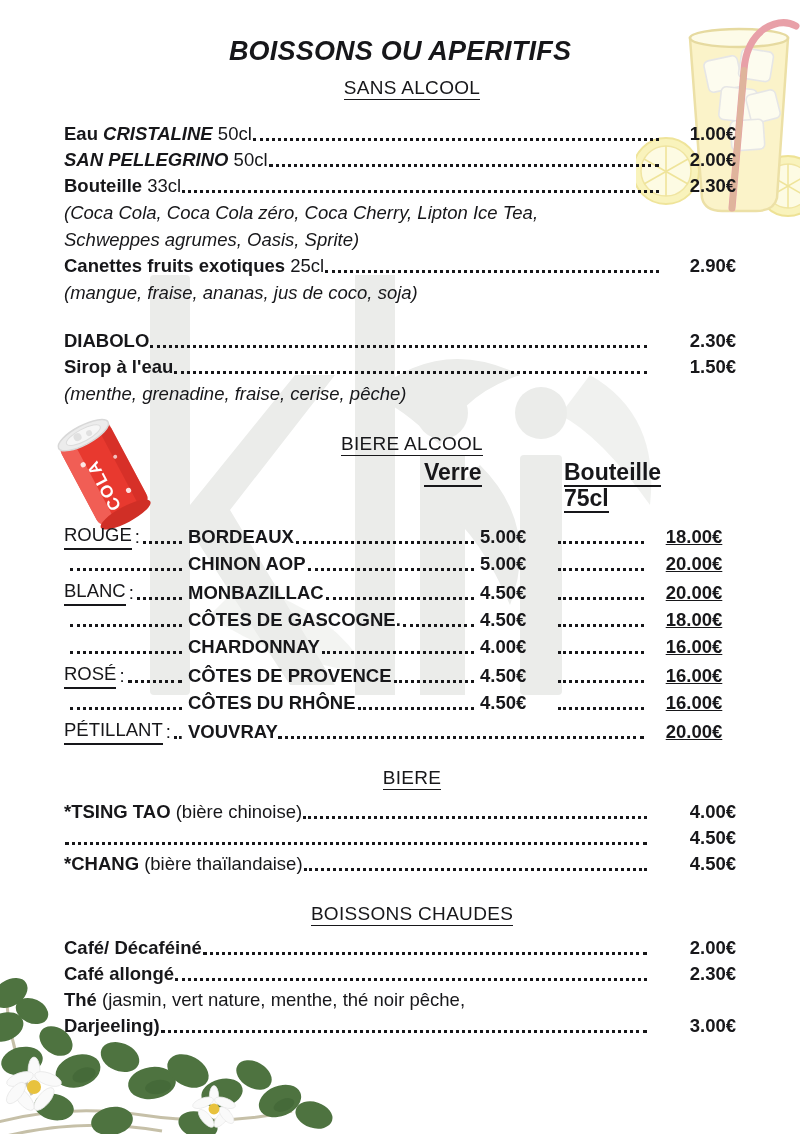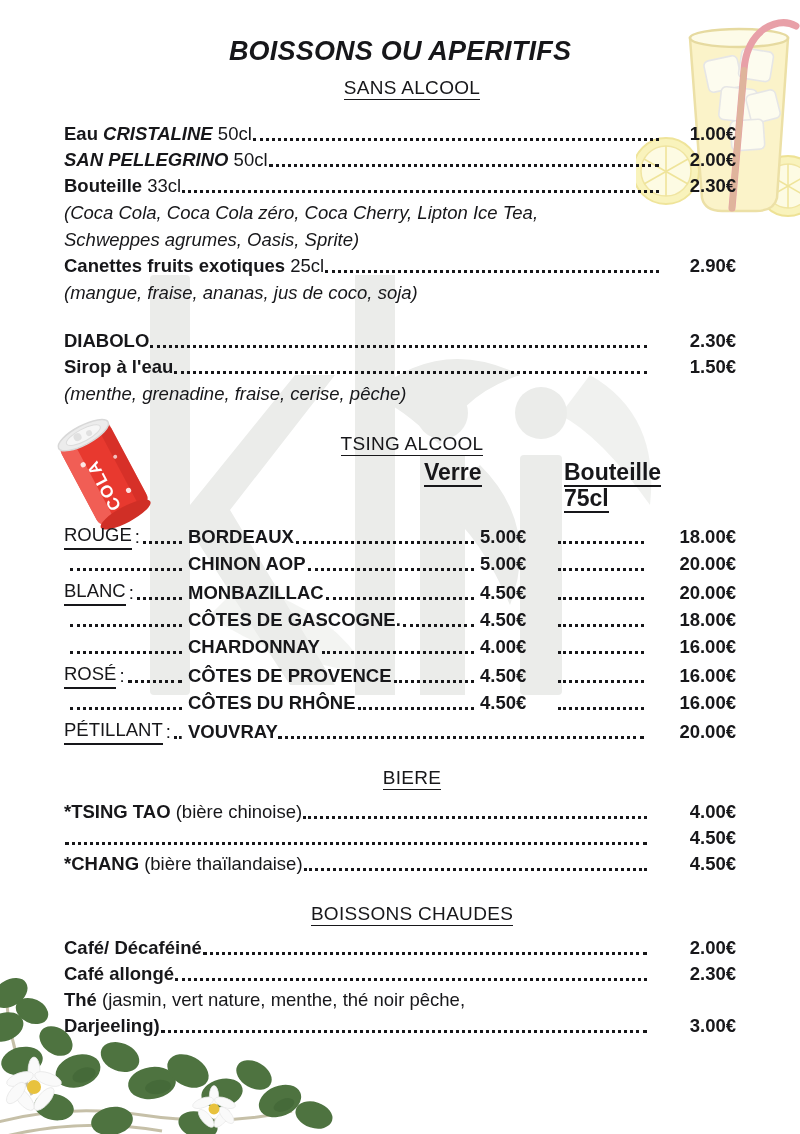--- a/index.html
+++ b/index.html
@@ -137,21 +137,21 @@
   .wrow .wname { flex: 0 0 auto; font-weight: 700; padding-left: 6px; }
   .wrow .lead1 {
     flex: 1 1 auto; border-bottom: 3px dotted #17171a;
     margin: 0 6px 6px 2px; height: 1px; min-width: 6px;
   }
   .wrow .glass { flex: 0 0 78px; text-align: left; font-weight: 700; }
   .wrow .lead2 {
     flex: 0 0 86px; border-bottom: 3px dotted #17171a;
     margin: 0 8px 6px 0; height: 1px;
   }
-  .wrow .bottle { flex: 0 0 84px; text-align: right; font-weight: 700; }
+  .wrow .bottle { flex: 0 0 84px; text-align: center; font-weight: 700; text-decoration: underline; }
   .wrow.no-glass .wide-lead {
     flex: 1 1 auto; border-bottom: 3px dotted #17171a;
     margin: 0 8px 6px 0; height: 1px;
   }
   .sp-22 { height: 22px; }
   .sp-10 { height: 10px; }
 </style>
 </head>
 <body>
 
@@ -342,21 +342,21 @@
       </div>
       <div class="row">
         <span class="nm">Sirop à l'eau</span>
         <span class="leader"></span>
         <span class="price">1.50€</span>
       </div>
       <div class="note">(menthe, grenadine, fraise, cerise, pêche)</div>
     </div>
 
     <div class="section-head alc-head">
-      <span>TSING ALCOOL</span>
+      <span>BIERE ALCOOL</span>
     </div>
 
     <div class="colhead">
       <div class="verre">
         <u>Verre</u>
       </div>
       <div class="bout">
         <div><u>Bouteille</u></div>
         <div><u>75cl</u></div>
       </div>

